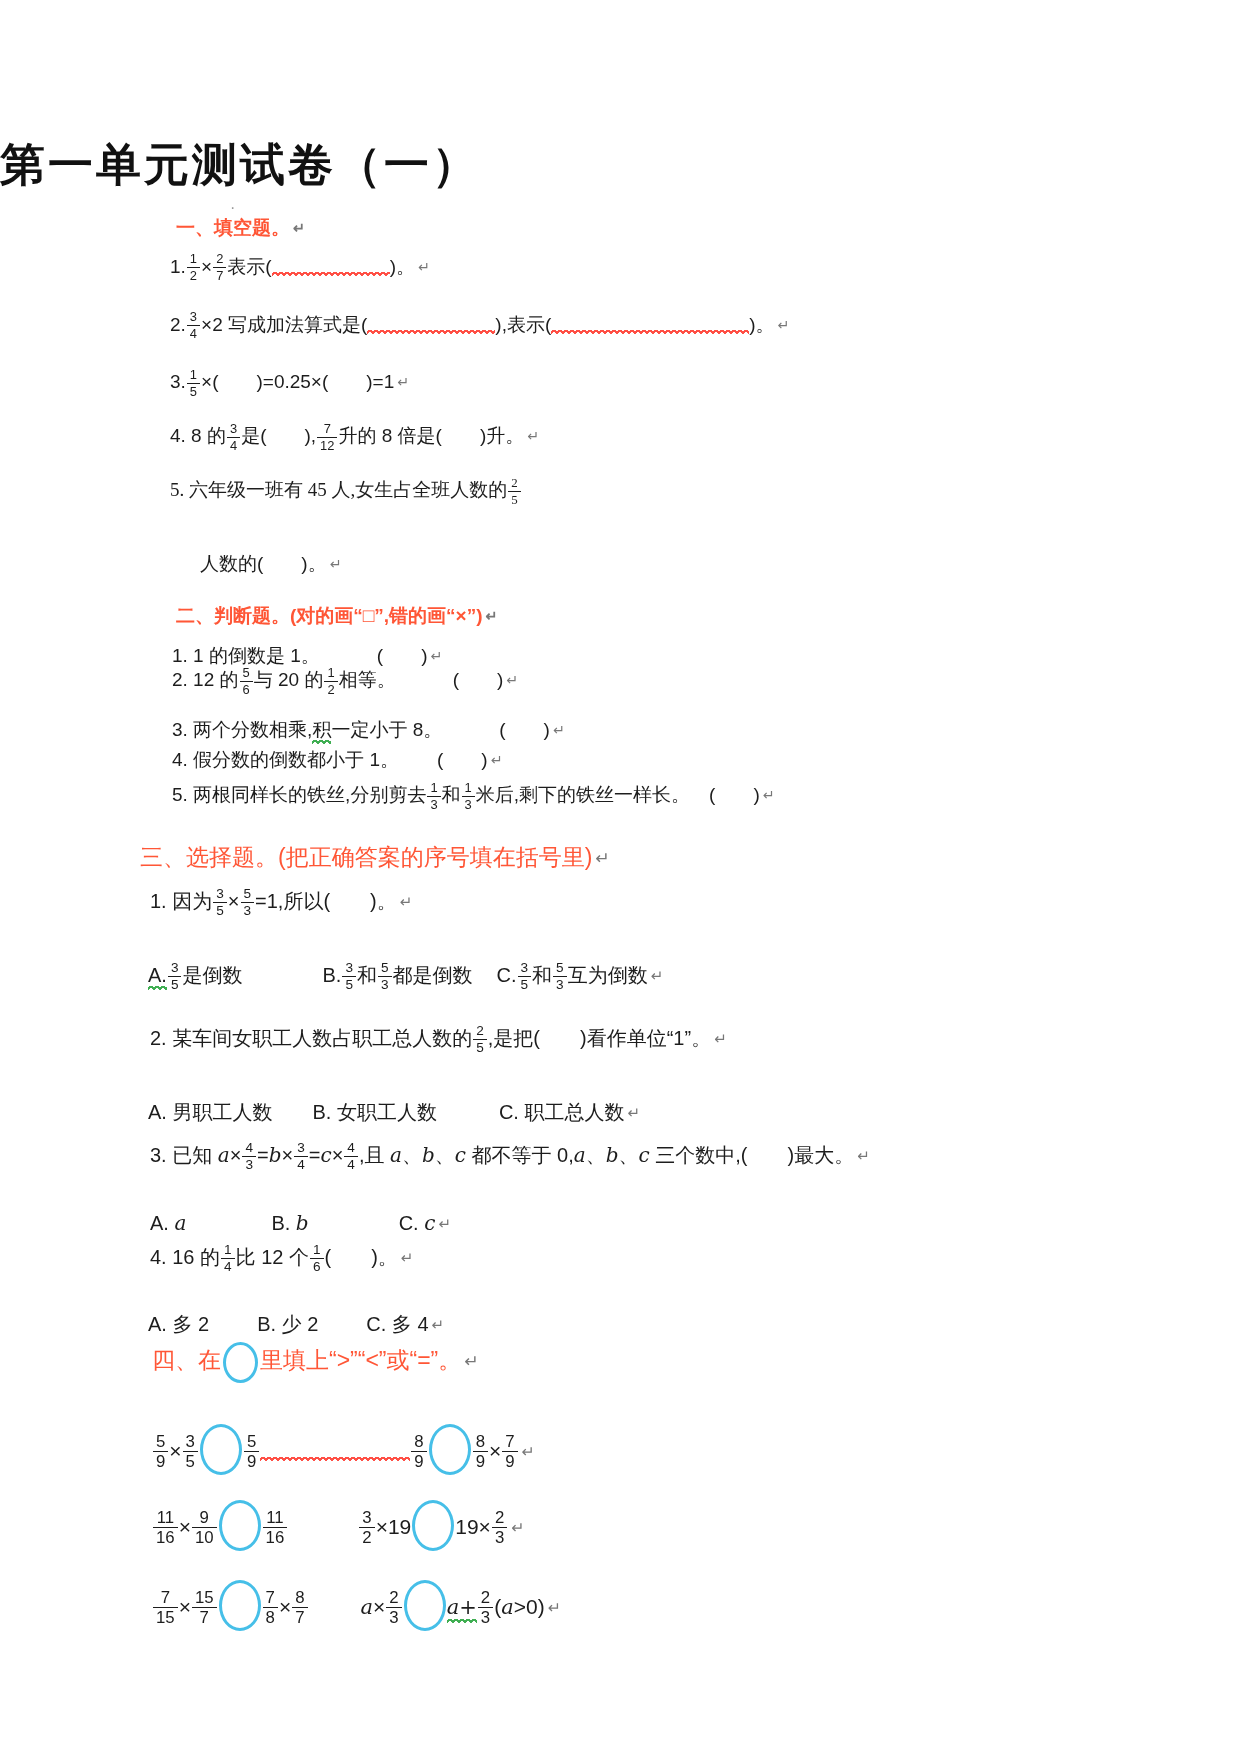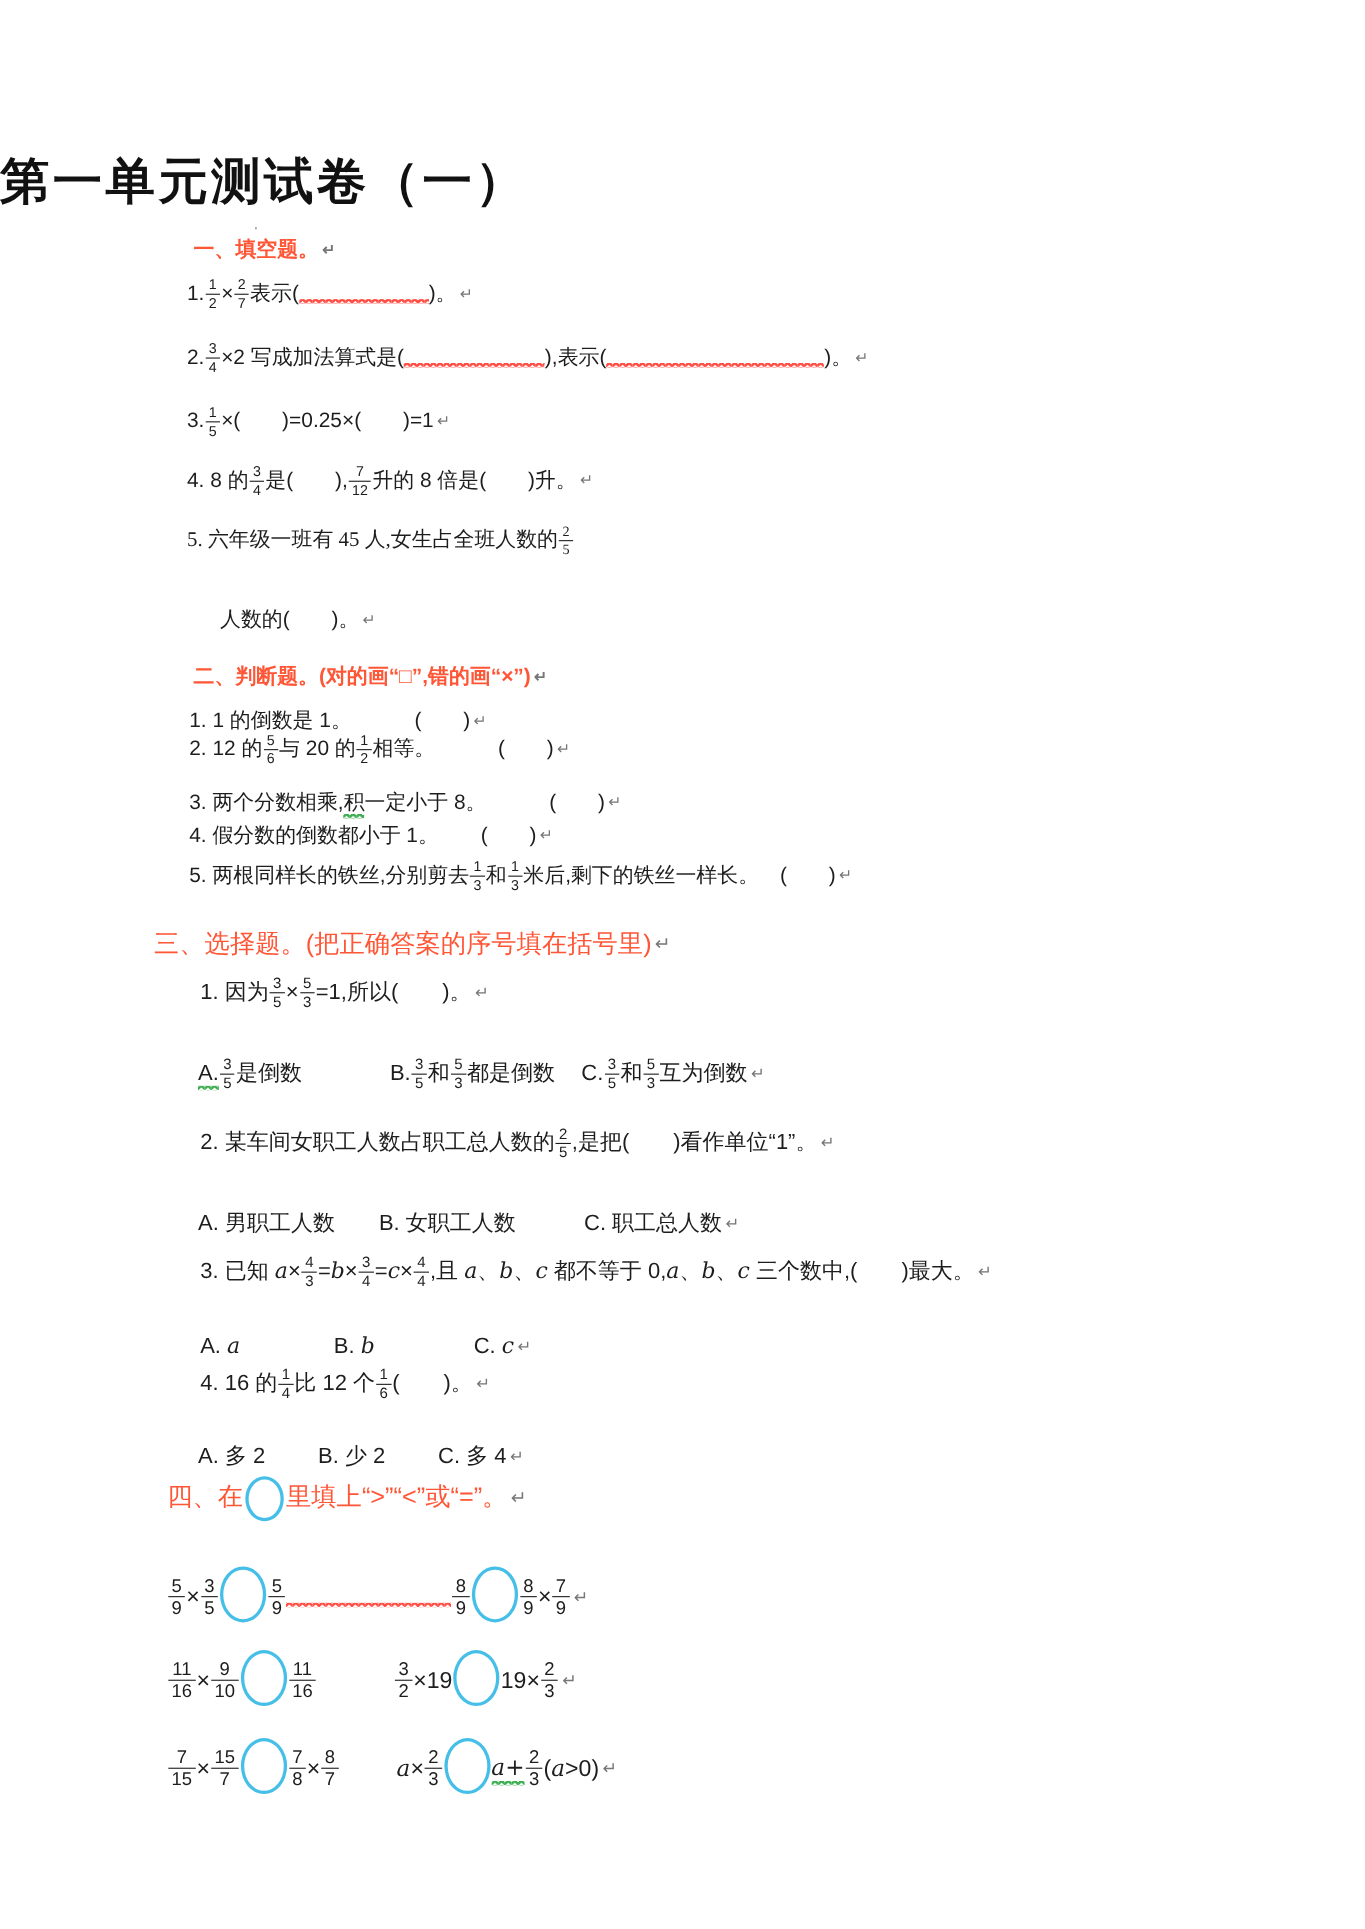--- a/index.html
+++ b/index.html
@@ -9,21 +9,21 @@
     overflow:hidden;
   }
   .page{position:absolute;inset:0;}
   .line{position:absolute;white-space:nowrap;line-height:1.3;font-size:19px;}
   .title{
     font-family:"DejaVu Serif",serif;font-weight:bold;font-size:45px;
     letter-spacing:3px;color:#111;
   }
   .hdr{color:#ff5636;font-weight:bold;}
   .hdr-big{color:#ff5636;font-weight:normal;font-size:23px;}
-  .mc{font-size:20px;margin-left:32px;}
+  .mc{font-size:20px;}
   .big{font-size:21px;}
   .dim{color:#9a9a9a;}
   .it{font-style:italic;font-family:"DejaVu Serif",serif;}
   .frac{
     display:inline-block;text-align:center;vertical-align:-0.55em;
     line-height:1.05;font-size:0.68em;padding:0 1px;
   }
   .big .frac{font-size:0.8em;}
   .frac .n{display:block;border-bottom:1.6px solid currentColor;padding:0 3px 1px 3px;}
   .frac .d{display:block;padding:1px 3px 0 3px;}

